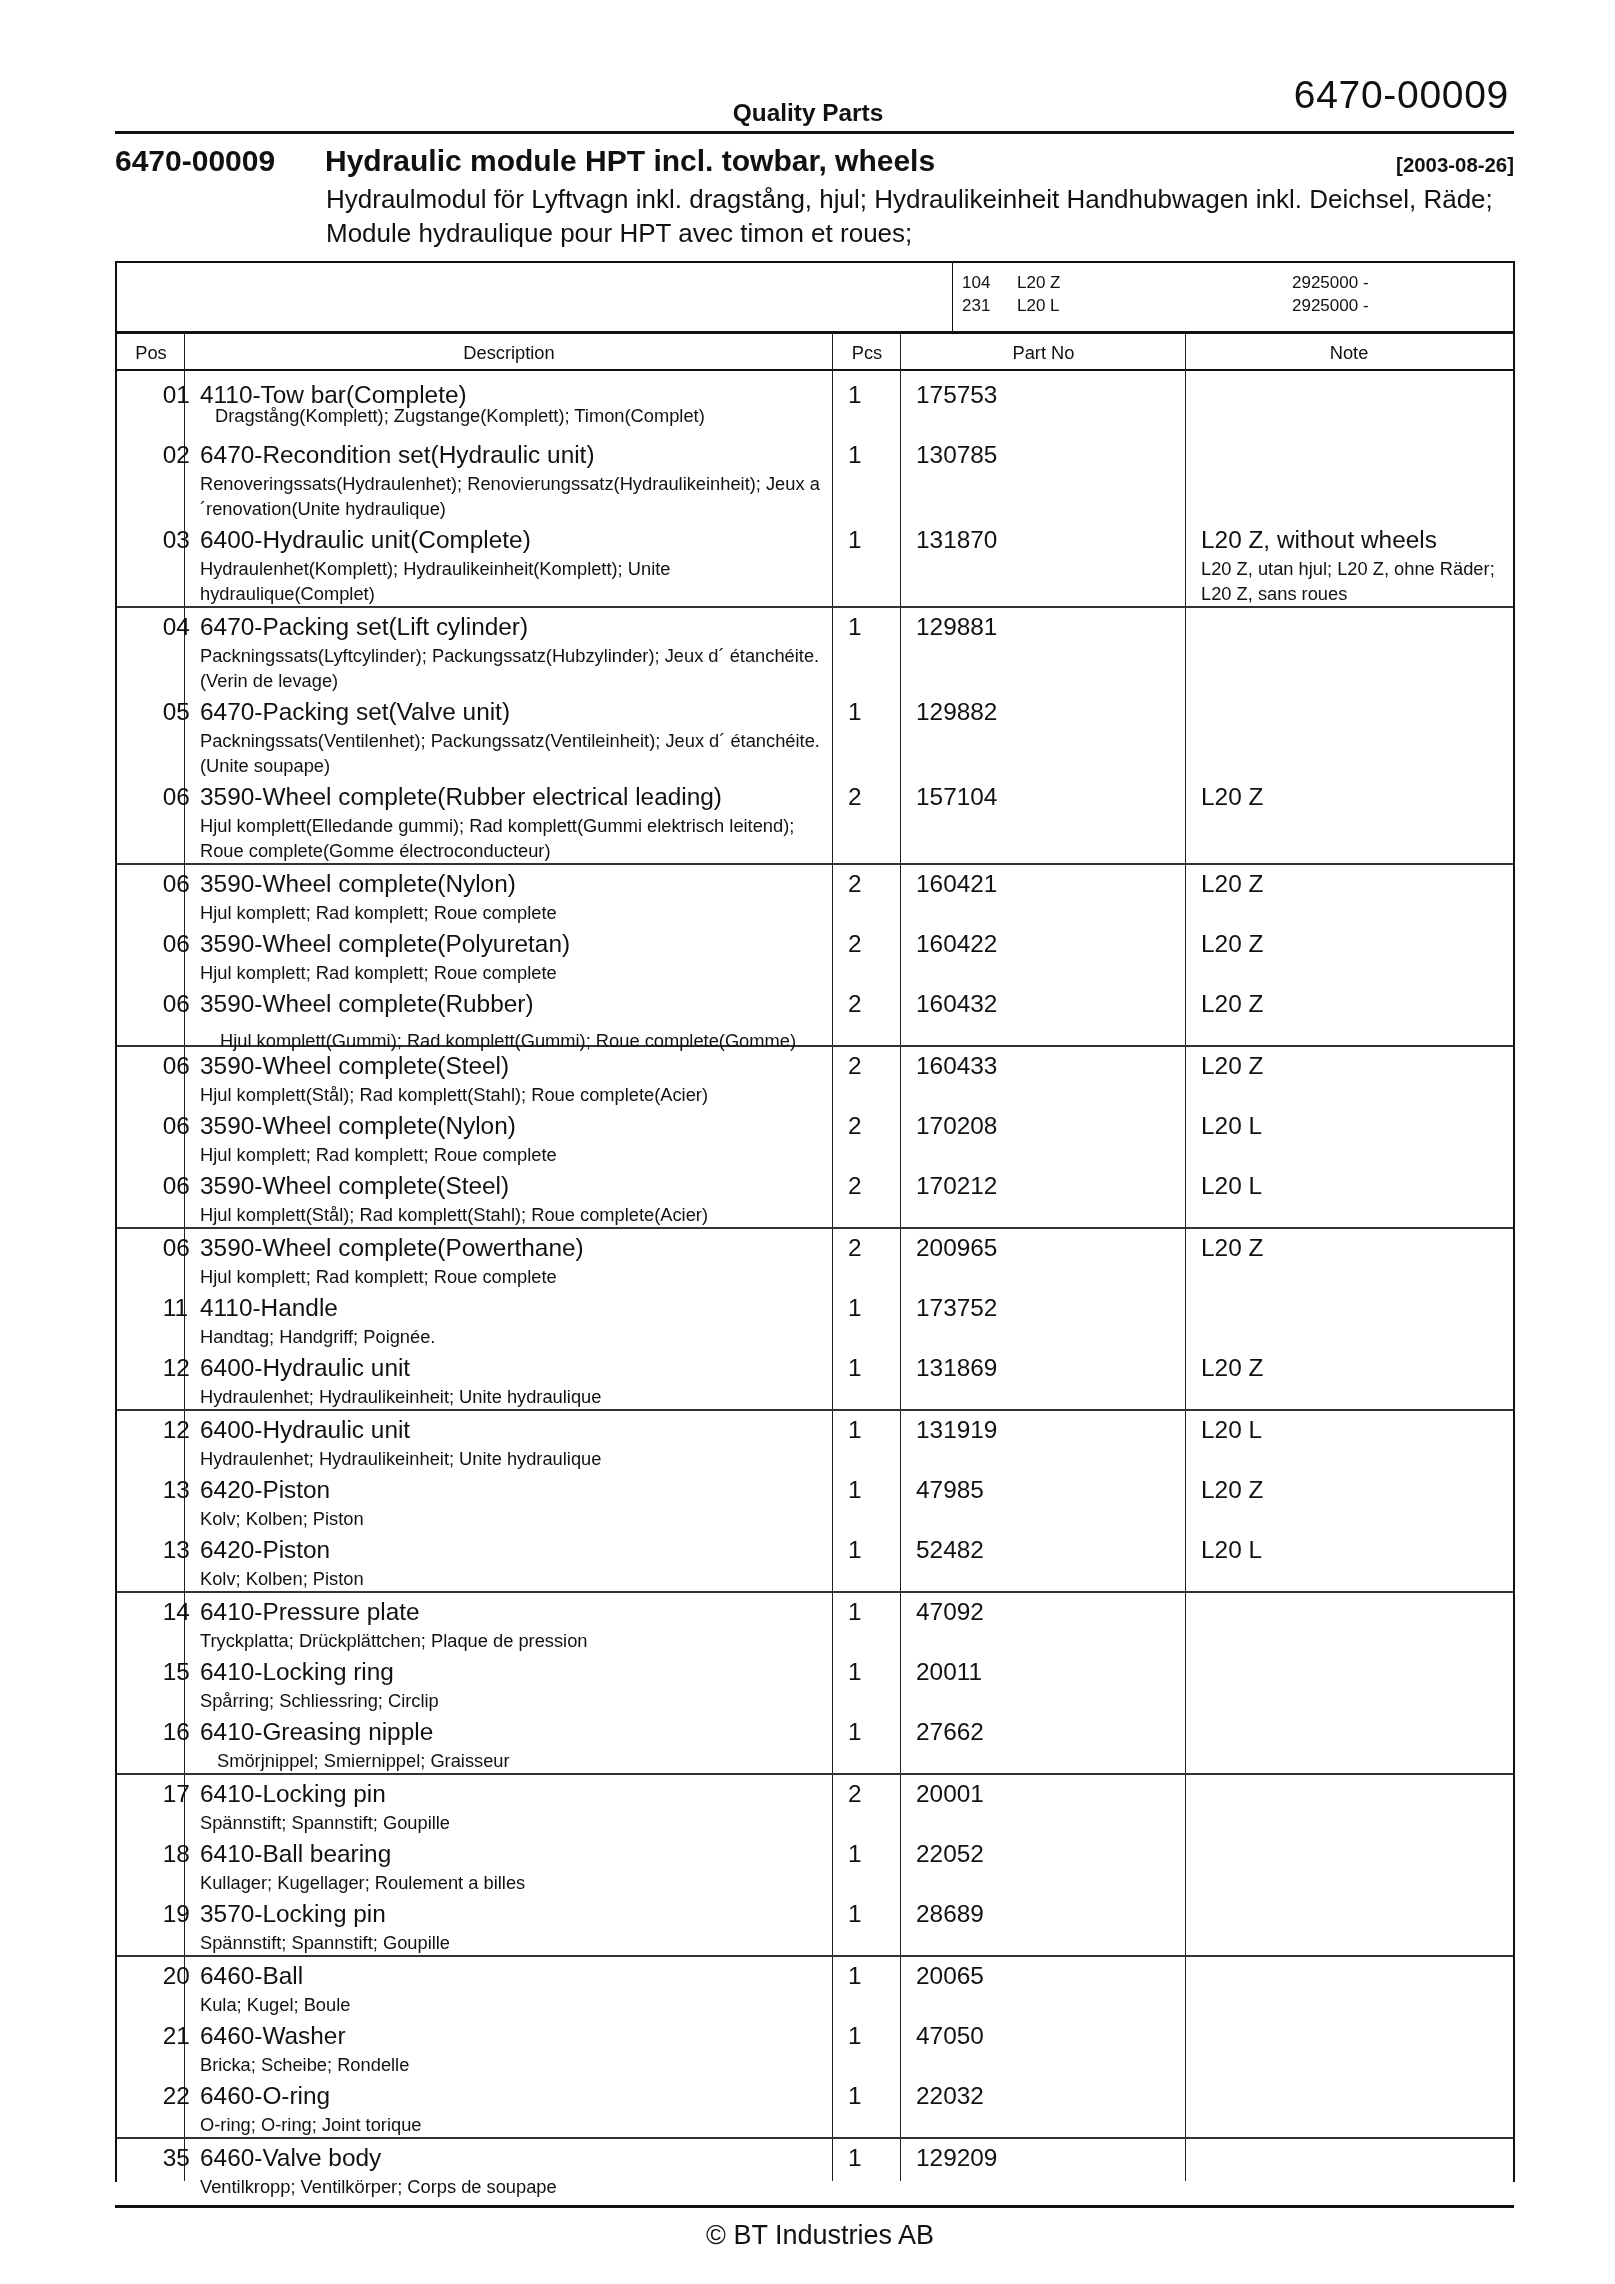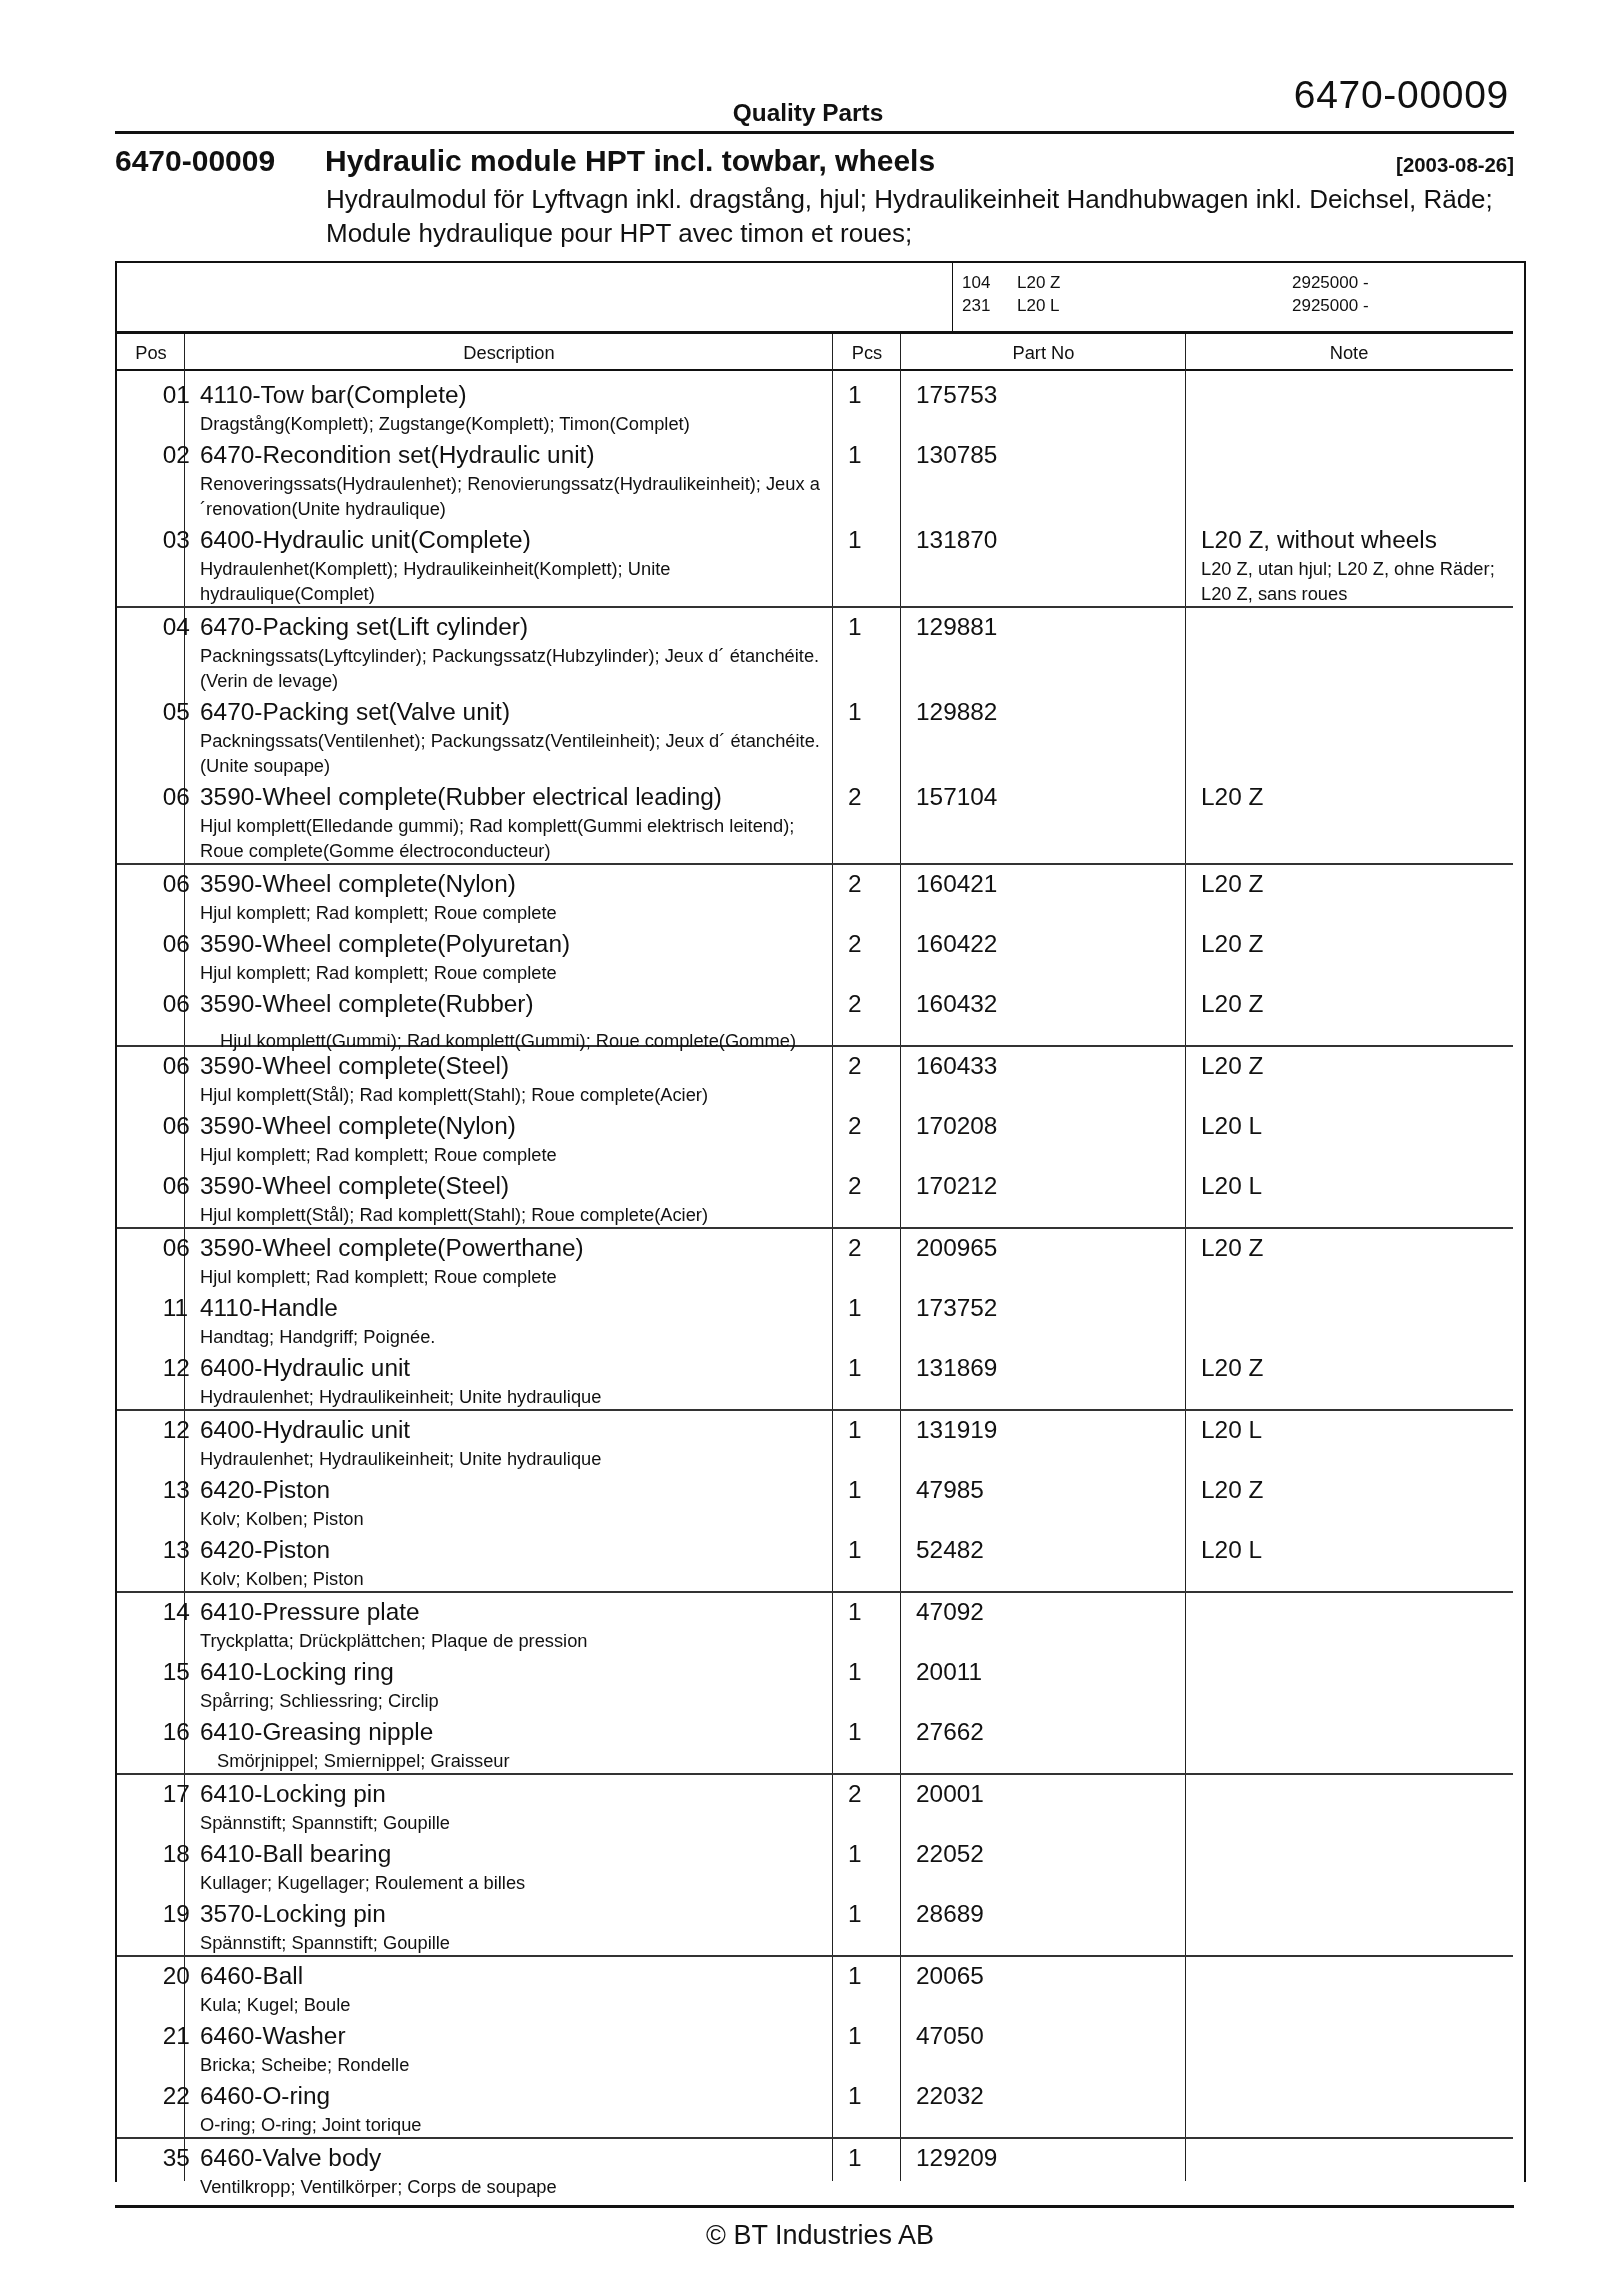--- a/index.html
+++ b/index.html
@@ -10,21 +10,21 @@
   .page-num { position: absolute; right: 107px; top: 73px; font-size: 39px; letter-spacing: 0.7px; }
   .running-head { position: absolute; left: 0; width: 1616px; top: 99px; text-align: center; font-size: 24.4px; font-weight: bold; }
   .head-rule { position: absolute; left: 115px; width: 1399px; top: 131px; height: 3.4px; background: #111; }
 
   .title-row { position: absolute; left: 115px; top: 144px; width: 1399px; }
   .title-code { position: absolute; left: 0; top: 0; font-size: 30px; font-weight: bold; }
   .title-text { position: absolute; left: 210px; top: 0; font-size: 30px; font-weight: bold; }
   .title-date { position: absolute; right: 0; top: 9.5px; font-size: 20.4px; font-weight: bold; }
   .subtitle { position: absolute; left: 326px; top: 182px; width: 1168px; font-size: 26px; line-height: 34px; }
 
-  .frame { position: absolute; left: 115px; top: 261px; width: 1396px; height: 1919px; border: 2px solid #111; border-bottom: none; padding-left: 11px; }
+  .frame { position: absolute; left: 115px; top: 261px; width: 1396px; height: 1919px; border: 2px solid #111; border-bottom: none; }
   .model-box { position: absolute; left: 0; top: 0; width: 1396px; height: 68px; border-bottom: 3.4px solid #111; }
   .model-box .sep { position: absolute; left: 835px; top: 0; height: 68px; width: 1.4px; background: #111; }
   .model-line { position: absolute; font-size: 17px; }
 
   .col-header { position: absolute; left: 0; top: 71px; width: 1396px; height: 35px; border-bottom: 2.7px solid #111; }
   .hcell { position: absolute; top: 0; height: 47px; line-height: 38px; font-size: 18.3px; text-align: center; }
   .vline { position: absolute; width: 1.4px; background: #222; }
 
   .tbody { position: absolute; left: 0; top: 113px; width: 1396px; }
   .group { position: relative; border-bottom: 2.7px solid #333; }
@@ -80,21 +80,21 @@
   <div class="vline" style="left:1068px;top:71px;height:1847px;"></div>
 
   <div class="tbody" id="tbody">
       <div class="group">
         <div class="item" style="height: 60px;">
           <span class="cell c-pos">01</span>
           <span class="cell c-desc">4110-Tow bar(Complete)</span>
           <span class="cell c-pcs">1</span>
           <span class="cell c-part">175753</span>
           <span class="cell c-note"></span>
-          <div class="sub" style="top: 35px;">Dragstång(Komplett); Zugstange(Komplett); Timon(Complet)</div>
+          <div class="sub" style="top: 27px; margin-left: 15px;">Dragstång(Komplett); Zugstange(Komplett); Timon(Complet)</div>
         </div>
         <div class="item" style="height: 85px;">
           <span class="cell c-pos">02</span>
           <span class="cell c-desc">6470-Recondition set(Hydraulic unit)</span>
           <span class="cell c-pcs">1</span>
           <span class="cell c-part">130785</span>
           <span class="cell c-note"></span>
           <div class="sub" style="top: 35px;">Renoveringssats(Hydraulenhet); Renovierungssatz(Hydraulikeinheit); Jeux a´renovation(Unite hydraulique)</div>
         </div>
         <div class="item" style="height: 85px;">

